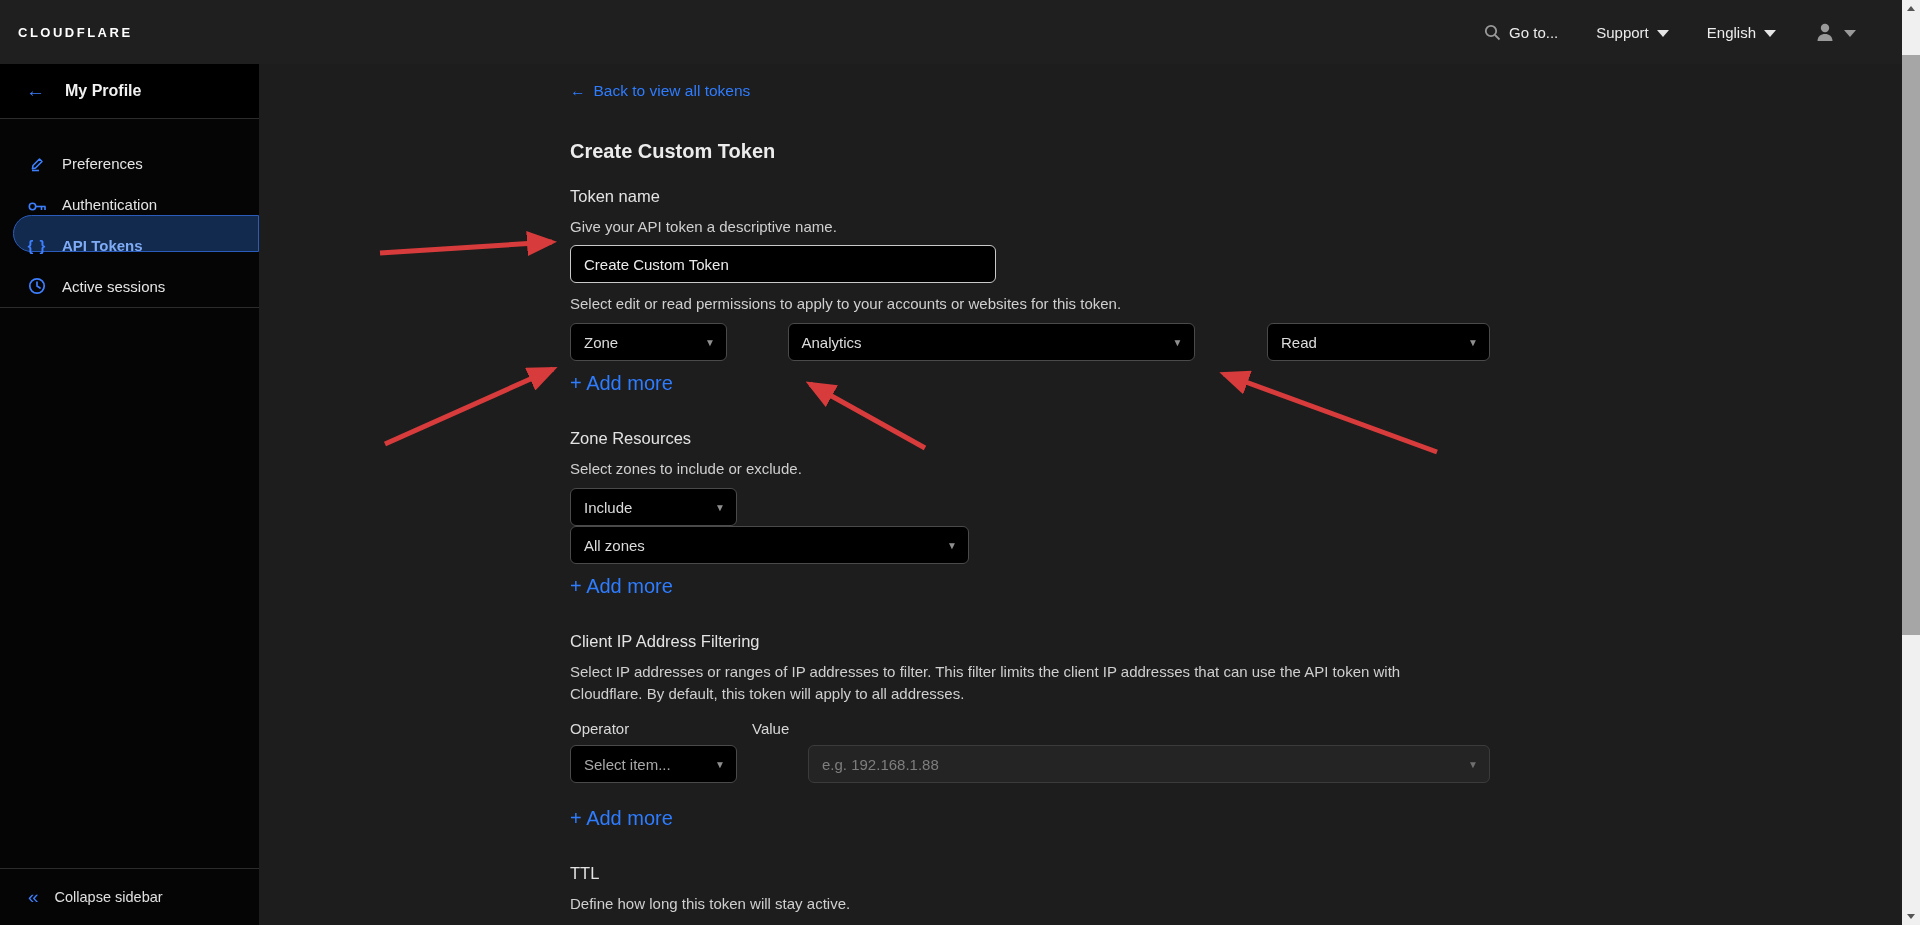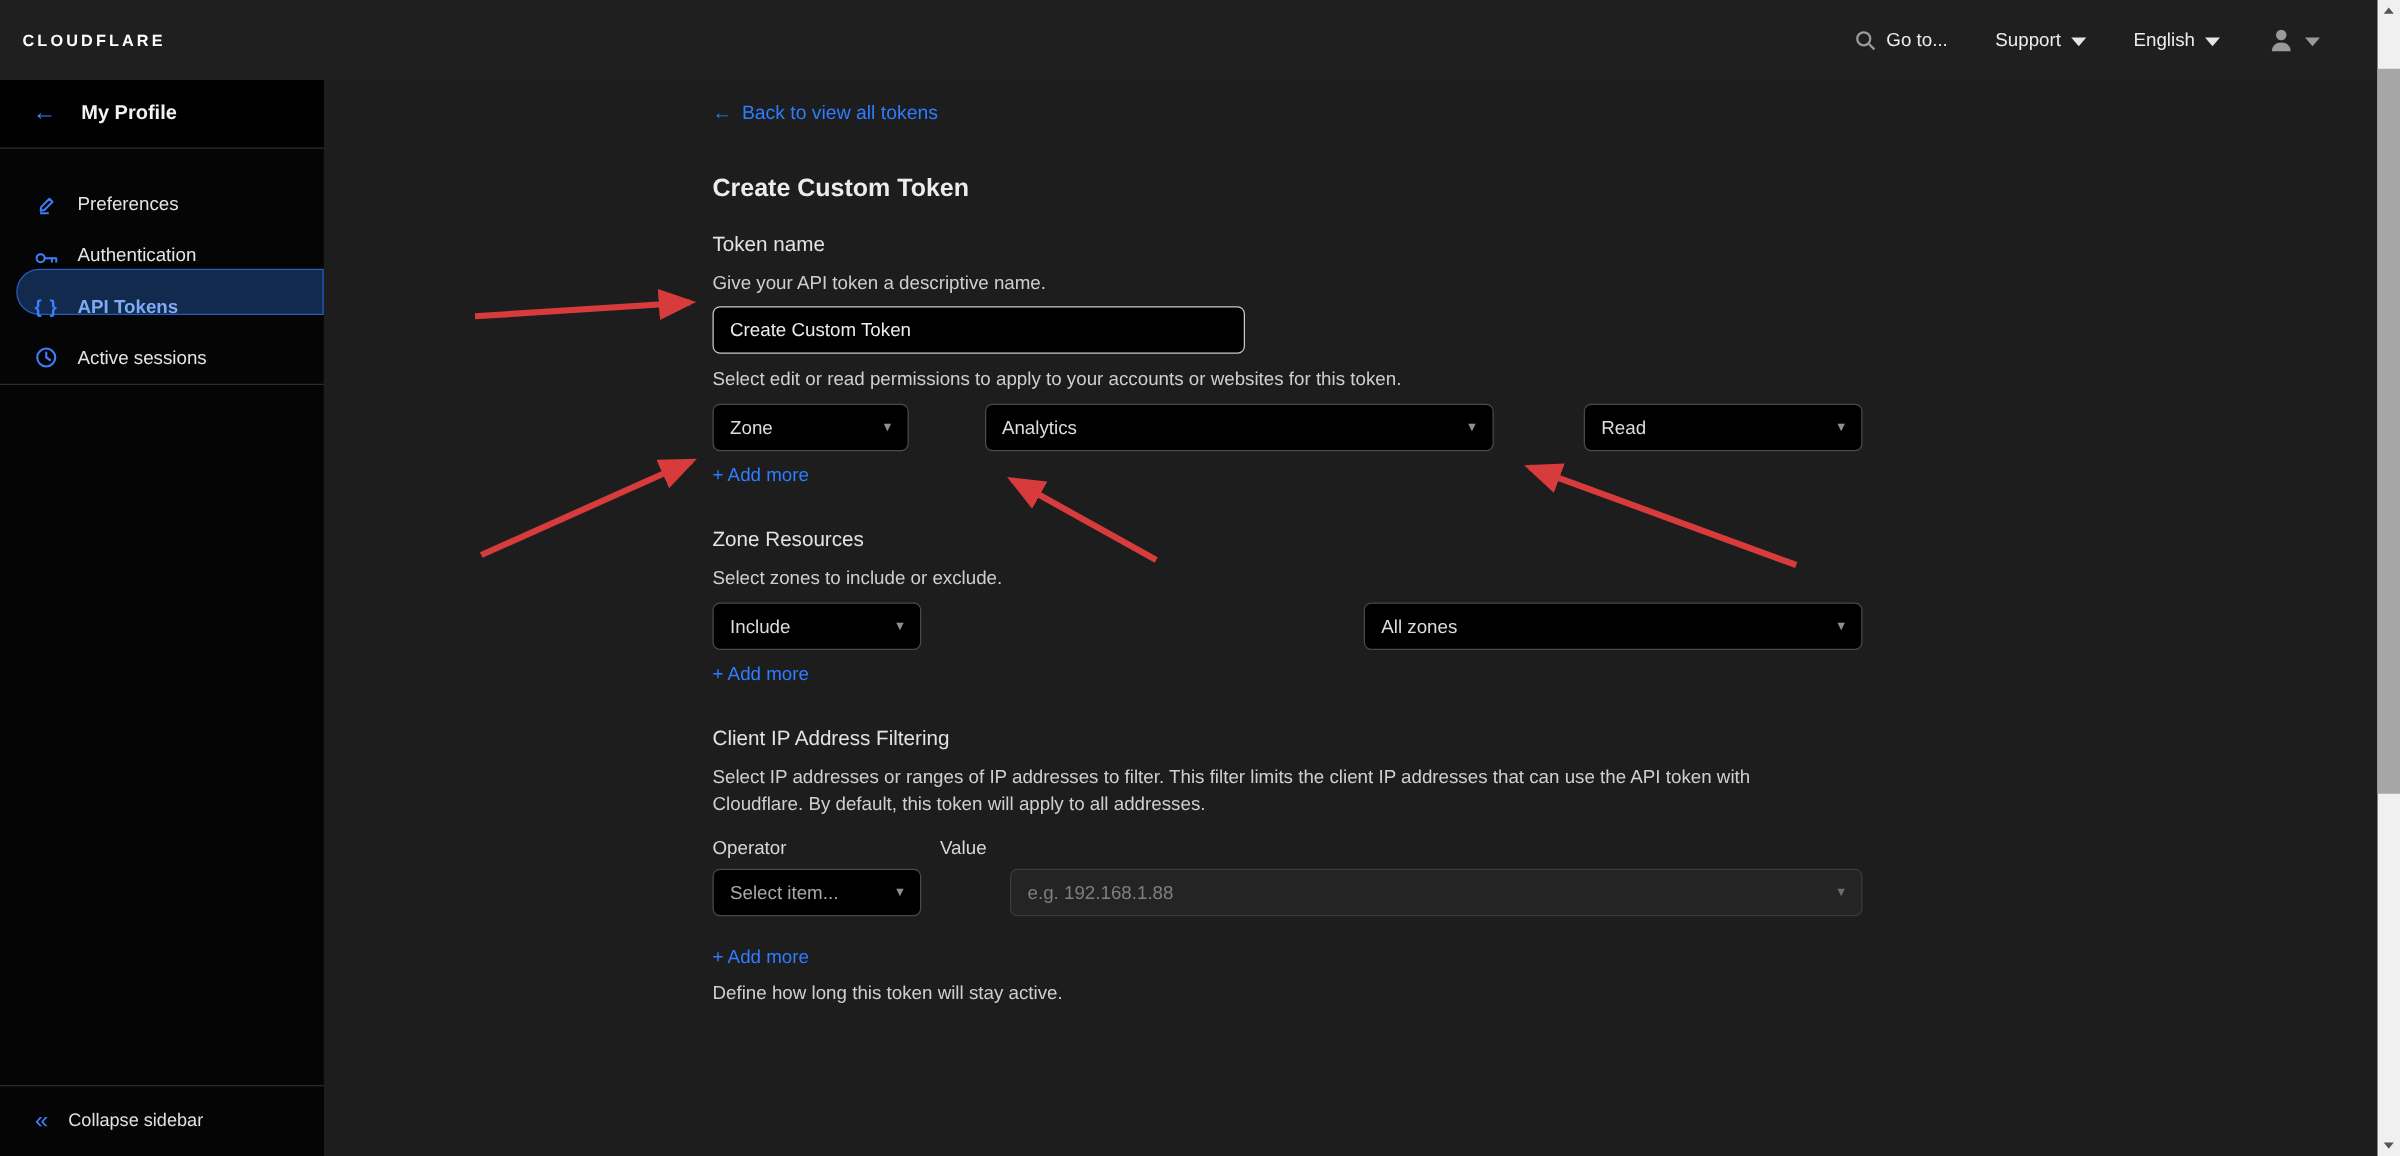--- a/index.html
+++ b/index.html
@@ -45,21 +45,21 @@
   .sec-desc { margin-top:10px; color:#cfcfcf; font-size:15px; line-height:22px; }
   .txt-input { margin-top:7px; width:426px; height:38px; background:#000; border:1px solid #c9c9c9;
                border-radius:6px; color:#ececec; font-size:15px; padding:0 13px; font-family:"Liberation Sans",sans-serif; outline:none;}
   .row { display:flex; margin-top:8px;justify-content:space-between; }
   .select { position:relative; height:38px; background:#000; border:1px solid #4a4a4a; border-radius:6px;
             color:#dcdcdc; font-size:15px; display:flex; align-items:center; padding:0 30px 0 13px; cursor:pointer;}
   .select .sel-chev { position:absolute; right:11px; top:13px; color:#8f8f8f; font-size:10px; }
   .select.disabled { background:#242424; border-color:#3b3b3b; color:#7e7e7e; cursor:default;}
   .select.disabled .sel-chev { color:#6f6f6f; }
   .select .ph { color:#a9a9a9; }
-  .add-more { margin-top:11px; color:#2e7cff; font-size:15px; cursor:pointer; width:fit-content;}
+  .add-more { margin-top:11px; color:#2e7cff; font-size:20px; cursor:pointer; width:fit-content;}
   .labels-row { display:flex; margin-top:15px; color:#d8d8d8; font-size:15px; }
   .gap36 { margin-top:36px; }
   .gap34 { margin-top:34px; }
 
   
   .arrows { position:absolute; left:0; top:0; width:1920px; height:925px; z-index:40; pointer-events:none; }
 
   
   .scrollbar { position:absolute; right:0; top:0; width:18px; height:925px; background:#f0f0f0; z-index:50;}
   .sb-arrow { position:absolute; left:0; width:18px; height:17px; display:flex; align-items:center; justify-content:center; cursor:pointer;}
@@ -198,21 +198,21 @@
       <div class="select" style="width:223px;margin-left:12px;">
         <span>Read</span>
         <span class="sel-chev">▼</span>
       </div>
     </div>
     <div class="add-more">+ Add more</div>
 
     
     <div class="sec-label gap34">Zone Resources</div>
     <div class="sec-desc">Select zones to include or exclude.</div>
-    <div class="row" style="gap:11px;">
+    <div class="row" style="flex-direction:column;">
       <div class="select" style="width:167px;">
         <span>Include</span>
         <span class="sel-chev">▼</span>
       </div>
       <div class="select" style="width:399px;">
         <span>All zones</span>
         <span class="sel-chev">▼</span>
       </div>
     </div>
     <div class="add-more">+ Add more</div>
@@ -230,20 +230,21 @@
         <span class="sel-chev">▼</span>
       </div>
       <div class="select disabled" style="width:682px;">
         <span>e.g. 192.168.1.88</span>
         <span class="sel-chev">▼</span>
       </div>
     </div>
     <div class="add-more" style="margin-top:24px;">+ Add more</div>
 
     
+    <div class="sec-label gap34">TTL</div>
     <div class="sec-desc">Define how long this token will stay active.</div>
     
   </div>
 </main>
 
 <svg class="arrows">
   <defs>
     <marker id="ah" markerWidth="6" markerHeight="5" refX="5" refY="2.5" orient="auto">
       <path d="M0 0 L6 2.5 L0 5 Z" fill="#d83b3b"></path>
     </marker>

